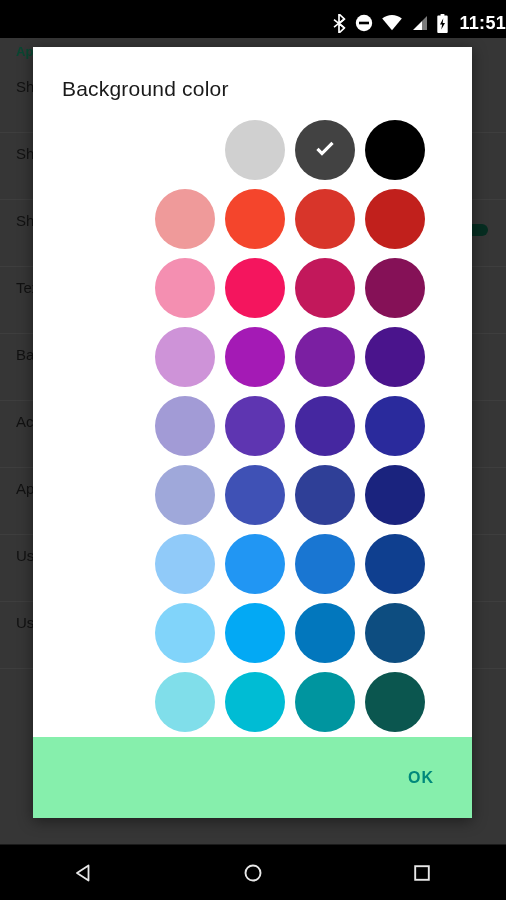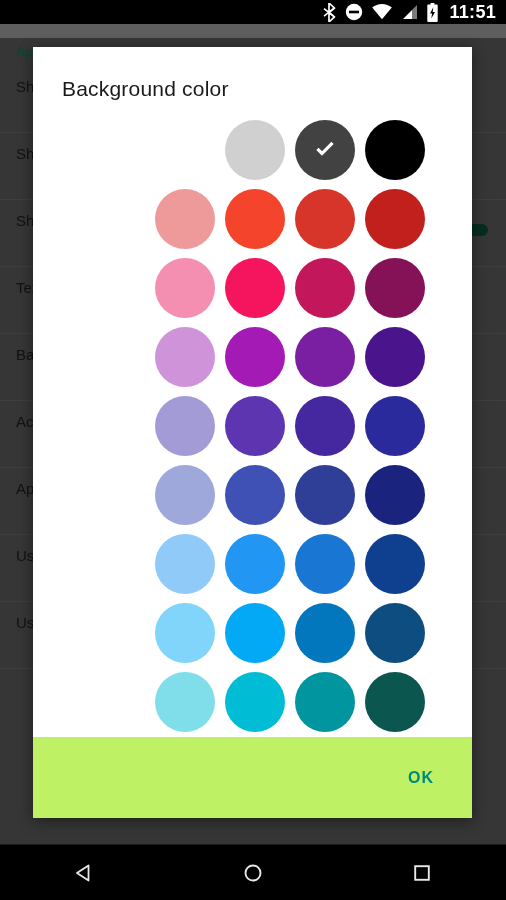--- a/index.html
+++ b/index.html
@@ -12,24 +12,23 @@
   #screen {
     position: relative;
     width: 506px; height: 900px;
     background: #5e5e5e;
     overflow: hidden;
   }
 
   
   #status-bar {
     position: absolute; top: 0; left: 0;
-    width: 506px; height: 24px;
+    width: 506px; height: 46px;
     background: #000;
     display: flex; align-items: center; justify-content: flex-end;
-    padding-right: 10px;
     gap: 9px;
   }
   #status-bar .sicon { display: block; }
   #status-time {
     color: #fff; font-size: 18px; font-weight: bold;
     letter-spacing: .3px; line-height: 1;
     padding-left: 2px;
   }
 
   
@@ -115,21 +114,21 @@
   }
   .swatch.empty { background: transparent; }
   .check {
     width: 26px; height: 26px;
     display: block;
   }
   #dialog-actions {
     flex: 1;
     display: flex; align-items: center; justify-content: flex-end;
     padding-right: 32px;
-    background: #bef264;
+    background: #86efac;
   }
   #ok-button {
     font-size: 16px;
     font-weight: bold;
     letter-spacing: 1px;
     background: none; border: none;
     cursor: pointer;
     padding: 8px 6px;
   }
 

